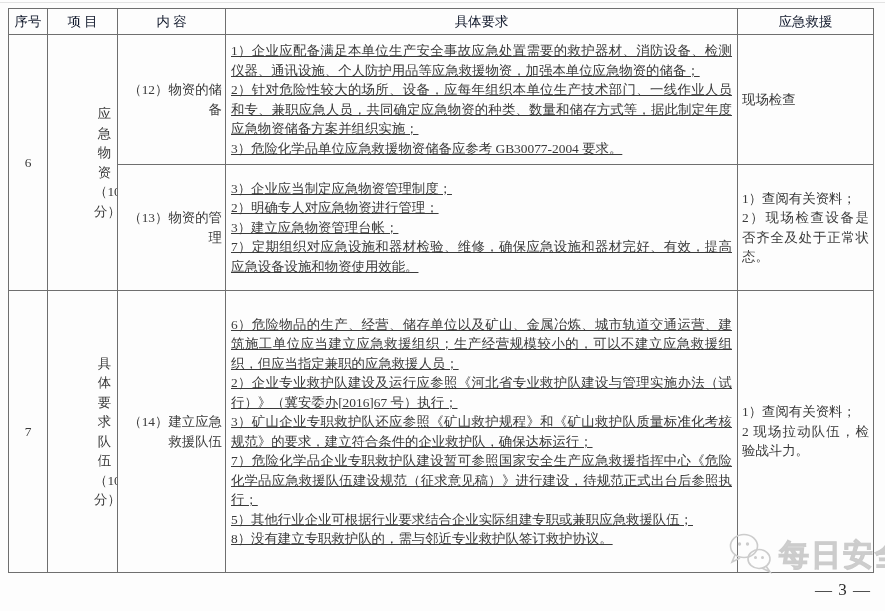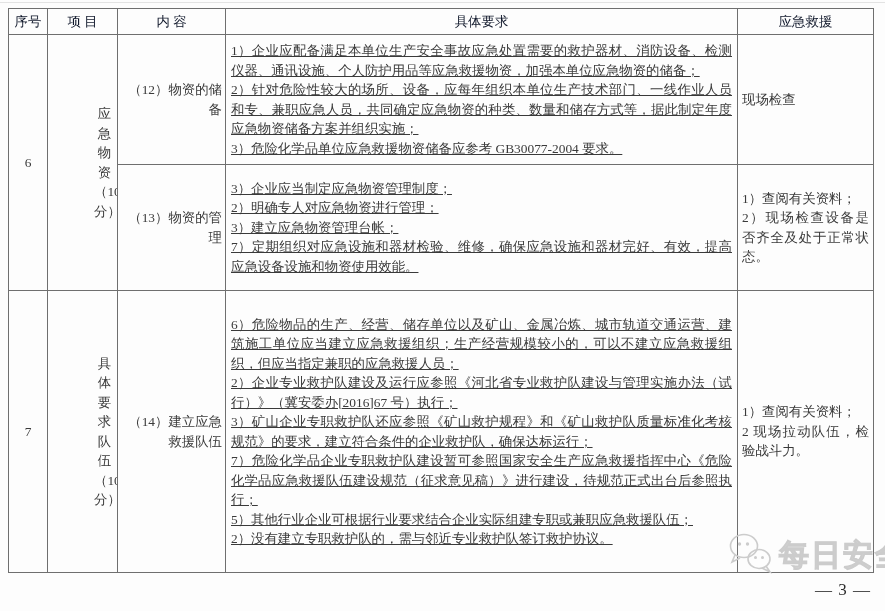--- a/index.html
+++ b/index.html
@@ -129,21 +129,21 @@
       <span class="item-line">队伍</span>
       <span class="item-line">（100 分）</span>
     </td>
     <td class="content-cell">（14）建立应急救援队伍</td>
     <td class="req-cell">
       <div class="req-item">6）危险物品的生产、经营、储存单位以及矿山、金属冶炼、城市轨道交通运营、建筑施工单位应当建立应急救援组织；生产经营规模较小的，可以不建立应急救援组织，但应当指定兼职的应急救援人员；</div>
       <div class="req-item">2）企业专业救护队建设及运行应参照《河北省专业救护队建设与管理实施办法（试行）》（冀安委办[2016]67 号）执行；</div>
       <div class="req-item">3）矿山企业专职救护队还应参照《矿山救护规程》和《矿山救护队质量标准化考核规范》的要求，建立符合条件的企业救护队，确保达标运行；</div>
       <div class="req-item">7）危险化学品企业专职救护队建设暂可参照国家安全生产应急救援指挥中心《危险化学品应急救援队伍建设规范（征求意见稿）》进行建设，待规范正式出台后参照执行；</div>
       <div class="req-item">5）其他行业企业可根据行业要求结合企业实际组建专职或兼职应急救援队伍；</div>
-      <div class="req-item">2）没有建立专职救护队的，需与邻近专业救护队签订救护协议。</div>
+      <div class="req-item">8）没有建立专职救护队的，需与邻近专业救护队签订救护协议。</div>
     </td>
     <td class="method-cell">
       <div class="method-item">1）查阅有关资料；</div>
       <div class="method-item">2 现场拉动队伍，检验战斗力。</div>
     </td>
   </tr>
 </tbody>
   </table>
 
 <div class="watermark">

